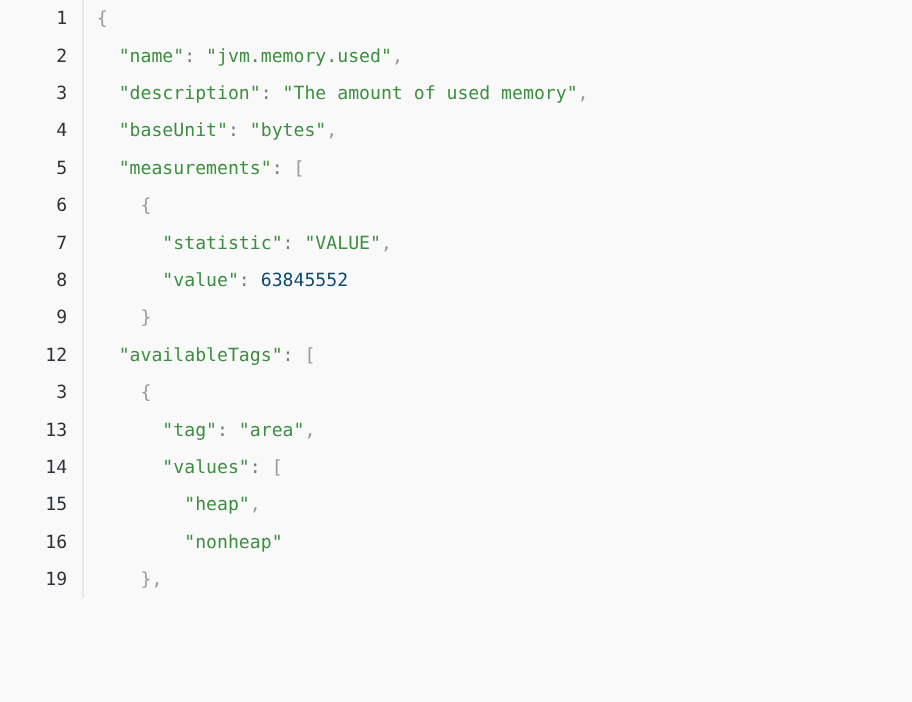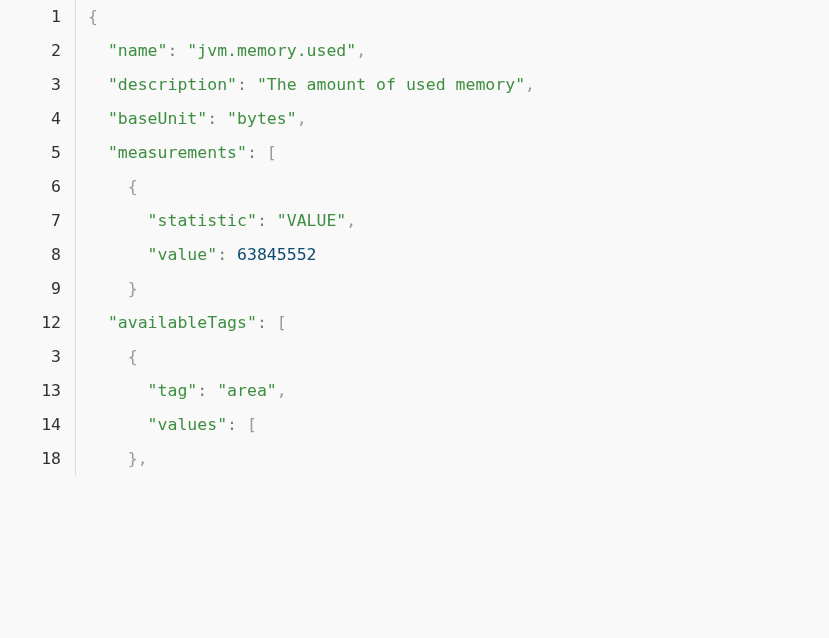--- a/index.html
+++ b/index.html
@@ -113,18 +113,26 @@
         </tr>
         <tr class="code-row">
           <td class="gutter-cell">13</td>
           <td class="code-cell"><span class="tok-plain">      </span><span class="tok-key">"tag"</span><span class="tok-colon">:</span><span class="tok-plain"> </span><span class="tok-string">"area"</span><span class="tok-punct">,</span></td>
         </tr>
         <tr class="code-row">
           <td class="gutter-cell">14</td>
           <td class="code-cell"><span class="tok-plain">      </span><span class="tok-key">"values"</span><span class="tok-colon">:</span><span class="tok-plain"> </span><span class="tok-punct">[</span></td>
         </tr>
         <tr class="code-row">
-          <td class="gutter-cell">18</td>
+          <td class="gutter-cell">15</td>
+          <td class="code-cell"><span class="tok-plain">        </span><span class="tok-string">"heap"</span><span class="tok-punct">,</span></td>
+        </tr>
+        <tr class="code-row">
+          <td class="gutter-cell">16</td>
+          <td class="code-cell"><span class="tok-plain">        </span><span class="tok-string">"nonheap"</span></td>
+        </tr>
+        <tr class="code-row">
+          <td class="gutter-cell">19</td>
           <td class="code-cell"><span class="tok-plain">    </span><span class="tok-punct">},</span></td>
         </tr>
       </tbody>
   </table>
 </div>
 
 </body></html>

